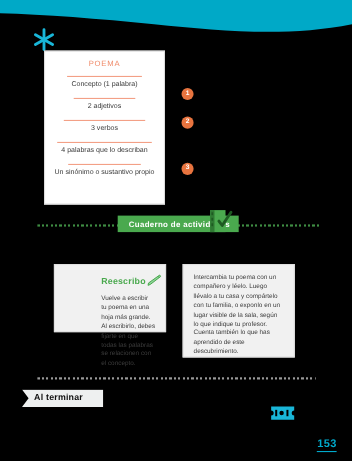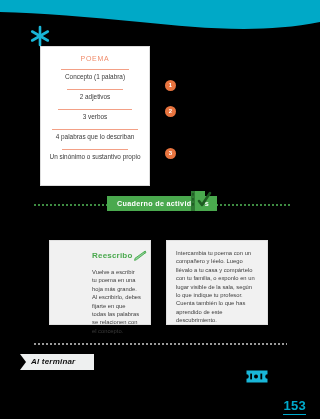--- a/index.html
+++ b/index.html
@@ -133,21 +133,21 @@
 
   
   .act-card {
     position: absolute;
     top: 240px;
     background: #f1f1f1;
     border: 1px solid #e0e0e0;
     box-sizing: border-box;
     padding: 8px 9px;
   }
-  .act-card.left  { left: 49px;  width: 102px; height: 85px; padding-left: 42px; }
+  .act-card.left  { left: 49px;  width: 102px; height: 62px; padding-left: 42px; }
   .act-card.right { left: 166px; width: 102px; height: 85px; }
   .act-head {
     display: flex;
     align-items: center;
     justify-content: space-between;
     margin-bottom: 6px;
   }
   .act-title {
     color: #4aa94e;
     font-size: 8px;
@@ -187,35 +187,34 @@
   .alterminar-label {
     position: absolute;
     left: 11px;
     top: 0;
     height: 28px;
     line-height: 16px;
     font-size: 8px;
     color: #111111;
     font-weight: bold;
     letter-spacing: 0.2px;
-    font-style: italic;
   }
   .ticket-icon {
     position: absolute;
     left: 246px;
     top: 369px;
     width: 22px;
     height: 13px;
   }
   .page-number {
     position: absolute;
     right: 14px;
     top: 398px;
     color: #00aacc;
-    font-size: 13px;
+    font-size: 10px;
     font-weight: bold;
     letter-spacing: 0.3px;
     border-bottom: 1.5px solid #00aacc;
     padding-bottom: 1px;
   }
 </style>
 </head>
 <body>
 
 <div class="top-wave">

